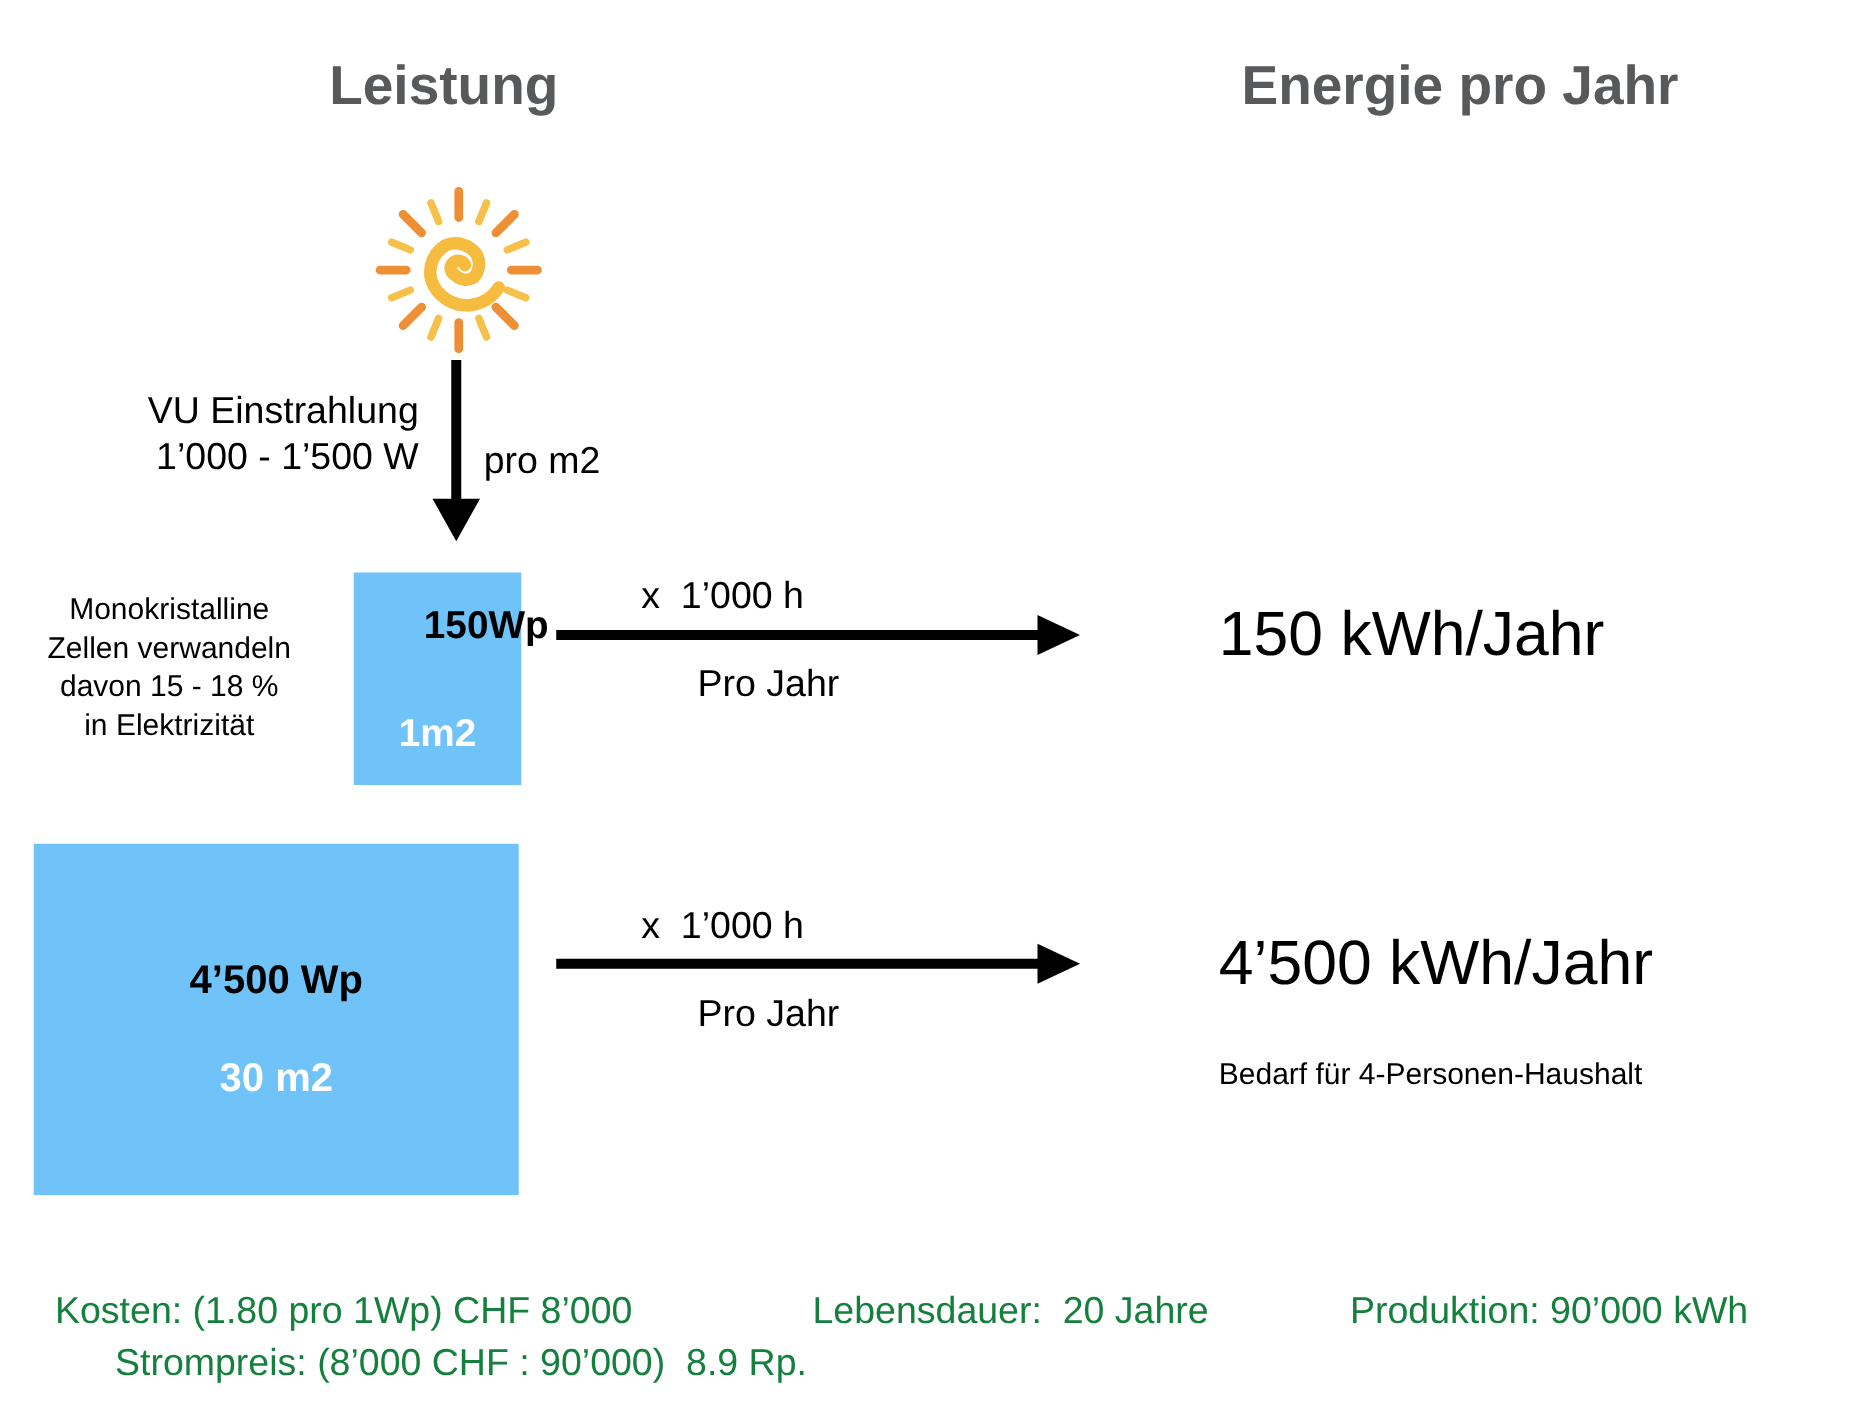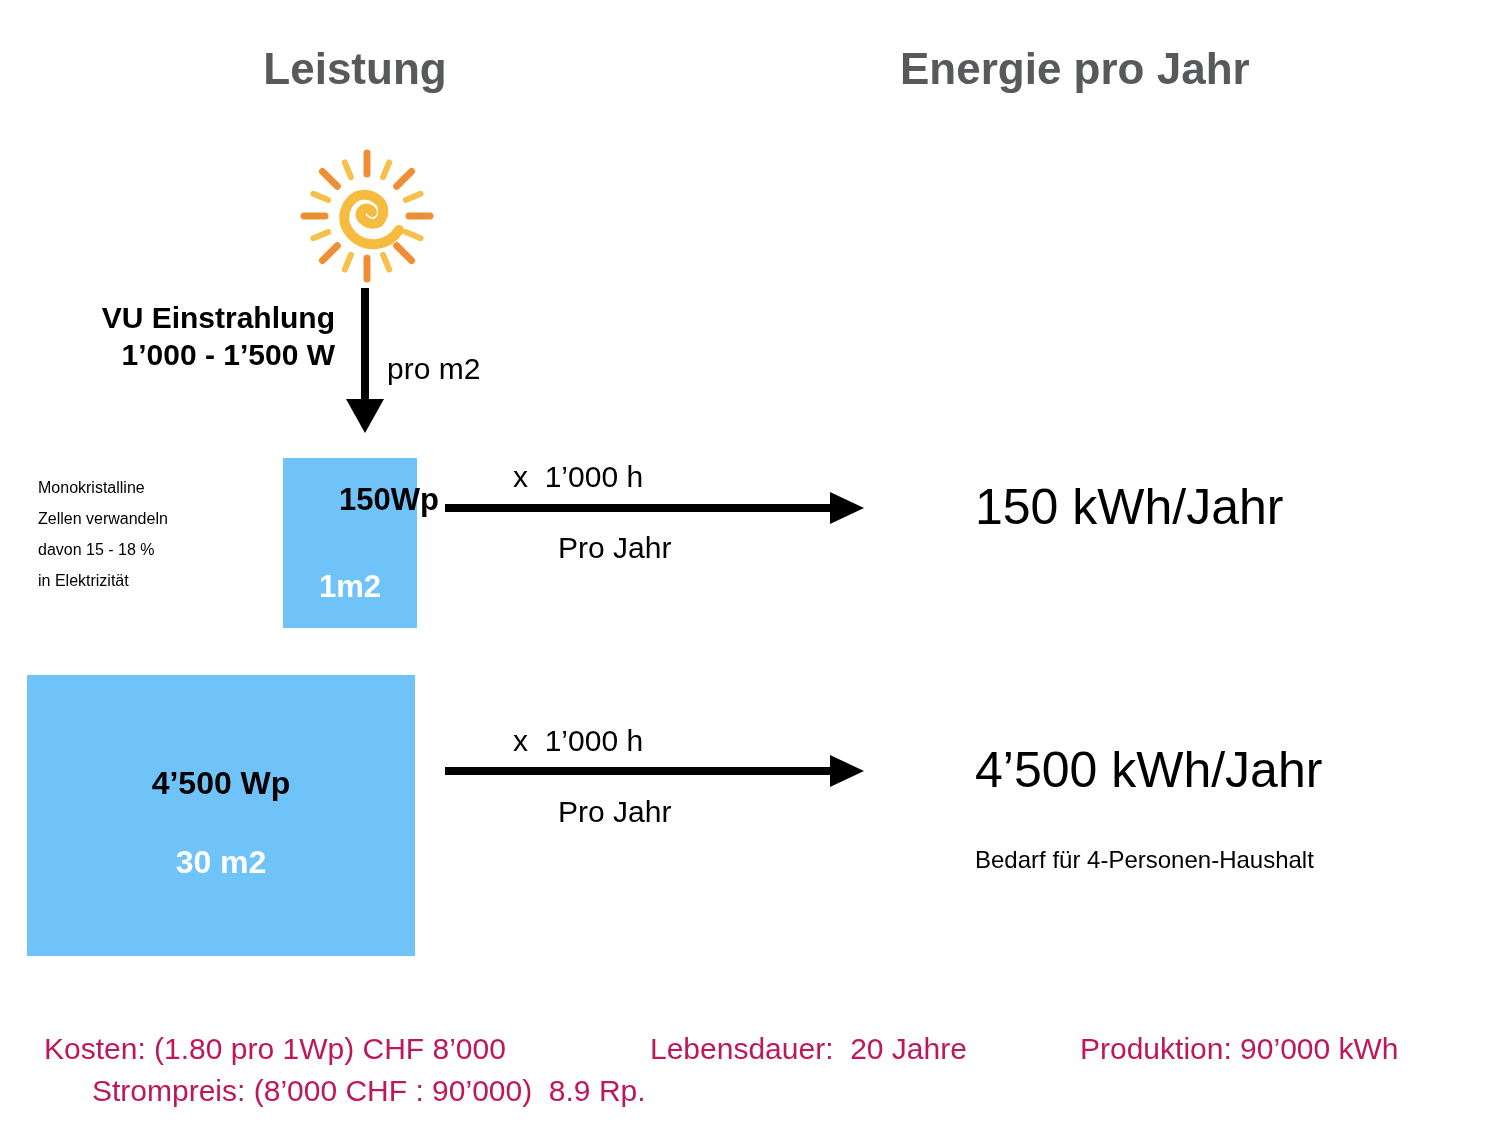--- a/index.html
+++ b/index.html
@@ -5,43 +5,43 @@
   html,body { margin:0; padding:0; background:#ffffff; }
   .canvas {
     position:relative; width:1489px; height:1142px; background:#ffffff;
     font-family:"Liberation Sans", sans-serif; color:#000; overflow:hidden;
   }
   .abs { position:absolute; }
   .col-title { font-size:44px; font-weight:700; color:#58595b; white-space:nowrap; }
   .black-text { color:#000000; }
   .irr-label { font-size:30px; line-height:37px; text-align:right; white-space:nowrap; }
   .per-label { font-size:30px; white-space:nowrap; }
-  .note { font-size:16px; line-height:31px; white-space:nowrap; }
+  .note { font-size:24px; line-height:31px; white-space:nowrap;text-align:center; }
   .panel { background:#70c3f8; }
   .panel span { position:absolute; left:0; width:100%; text-align:center; font-weight:700; }
   .panel .power { color:#000000; }
   .panel .area { color:#ffffff; }
   .arrow-shaft-h { background:#000000; height:8px; }
   .arrow-head-right { width:0; height:0; border-top:16px solid transparent;
     border-bottom:16px solid transparent; border-left:34px solid #000000; }
   .arrow-shaft-v { background:#000000; width:8px; }
   .arrow-head-down { width:0; height:0; border-left:19px solid transparent;
     border-right:19px solid transparent; border-top:34px solid #000000; }
   .arrow-label { font-size:30px; white-space:pre; }
   .result { font-size:50px; white-space:nowrap; }
   .result-note { font-size:24px; white-space:nowrap; }
-  .footer-text { font-size:30px; color:#be185d; white-space:pre; }
+  .footer-text { font-size:30px; color:#15803d; white-space:pre; }
 </style>
 </head>
 <body>
 
 <div class="canvas">
 
   <div class="abs col-title" style="left:160px; top:44px; width:390px; text-align:center;">Leistung</div>
-  <div class="abs col-title" style="left:900px; top:44px; width:380px; text-align:left;">Energie pro Jahr</div>
+  <div class="abs col-title" style="left:978px; top:44px; width:380px; text-align:center;">Energie pro Jahr</div>
 
   <svg class="abs" style="left:292px; top:141px;" width="150" height="150" viewBox="0 0 150 150" aria-hidden="true">
     <g stroke-linecap="round">
       <line x1="117" y1="75" x2="138" y2="75" stroke="#ee8f35" stroke-width="7"></line>
       <line x1="113.8" y1="58.9" x2="128.6" y2="52.8" stroke="#f6c14a" stroke-width="6"></line>
       <line x1="104.7" y1="45.3" x2="119.5" y2="30.5" stroke="#ee8f35" stroke-width="7"></line>
       <line x1="91.1" y1="36.2" x2="97.2" y2="21.4" stroke="#f6c14a" stroke-width="6"></line>
       <line x1="75" y1="33" x2="75" y2="12" stroke="#ee8f35" stroke-width="7"></line>
       <line x1="58.9" y1="36.2" x2="52.8" y2="21.4" stroke="#f6c14a" stroke-width="6"></line>
       <line x1="45.3" y1="45.3" x2="30.5" y2="30.5" stroke="#ee8f35" stroke-width="7"></line>
@@ -56,21 +56,21 @@
       <line x1="113.8" y1="91.1" x2="128.6" y2="97.2" stroke="#f6c14a" stroke-width="6"></line>
       <path d="M80 71 a6 6 0 1 0 -8 8 a12 12 0 0 0 15 2 a16 16 0 0 0 2 -19 a21 21 0 0 0 -24 -7 a25 25 0 0 0 -12 28 a30 30 0 0 0 32 20 a31 31 0 0 0 22 -14" fill="none" stroke="#f5bc3f" stroke-width="10"></path>
     </g>
   </svg>
 
   <div>
     <div class="abs arrow-shaft-v" style="left:361px; top:288px; height:112px;"></div>
     <div class="abs arrow-head-down" style="left:346px; top:399px;"></div>
   </div>
 
-  <div class="abs irr-label black-text" style="left:40px; top:299px; width:295px;font-weight:bold;">
+  <div class="abs irr-label black-text" style="left:40px; top:310px; width:295px;">
     <div>VU Einstrahlung</div>
     <div>1’000 - 1’500 W</div>
   </div>
   <div class="abs per-label black-text" style="left:387px; top:352px;">pro m2</div>
 
   <div class="abs note black-text" style="left:38px; top:472px;">
     <div>Monokristalline</div>
     <div>Zellen verwandeln</div>
     <div>davon 15 - 18 %</div>
     <div>in Elektrizität</div>

